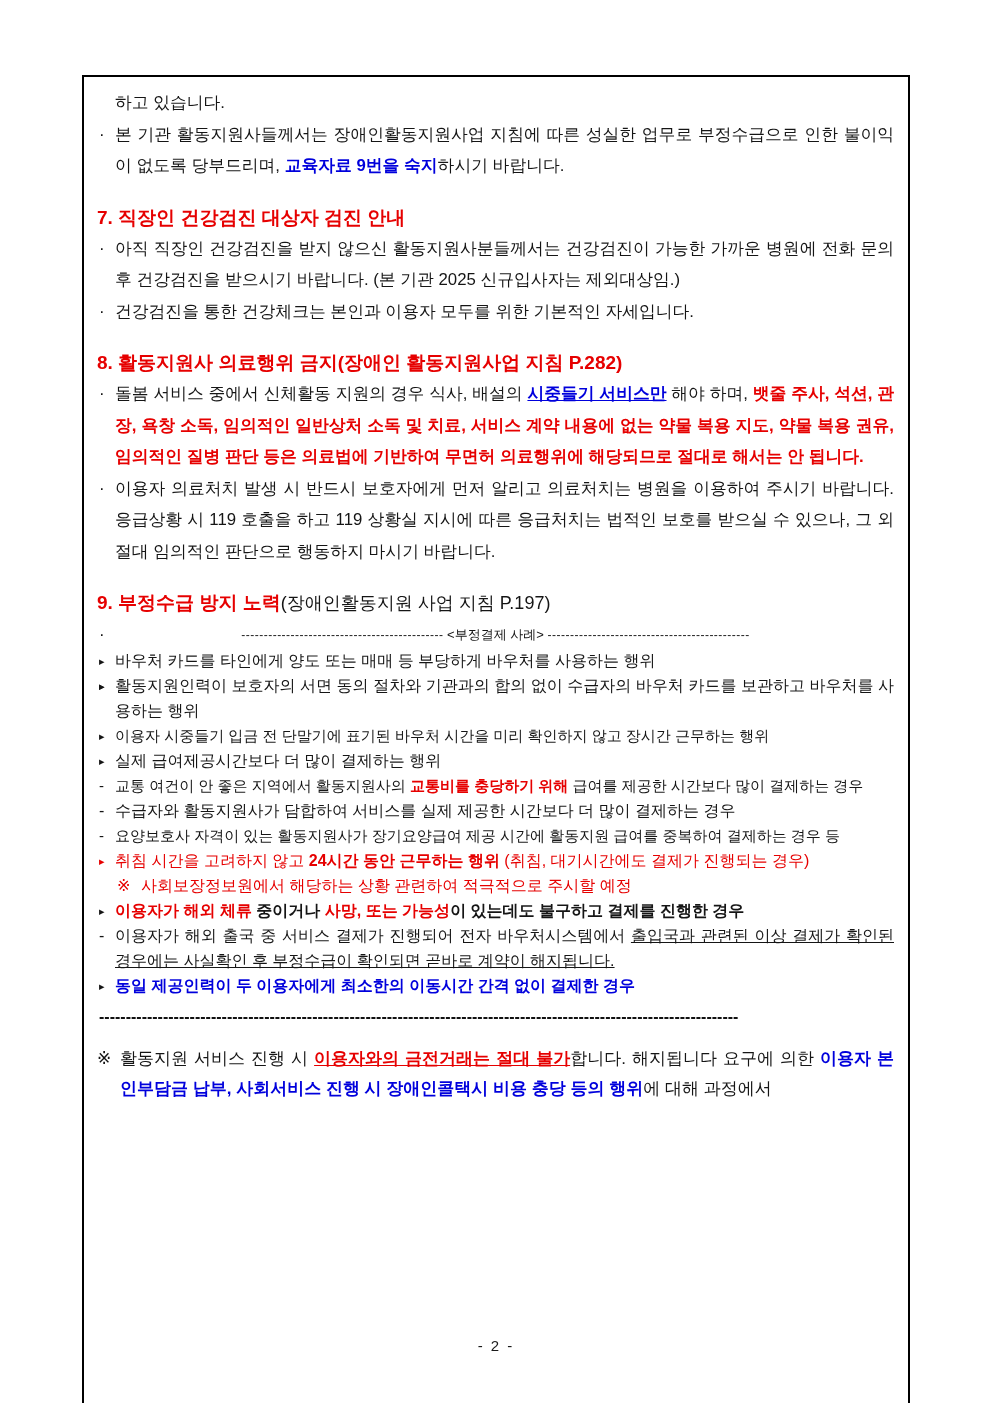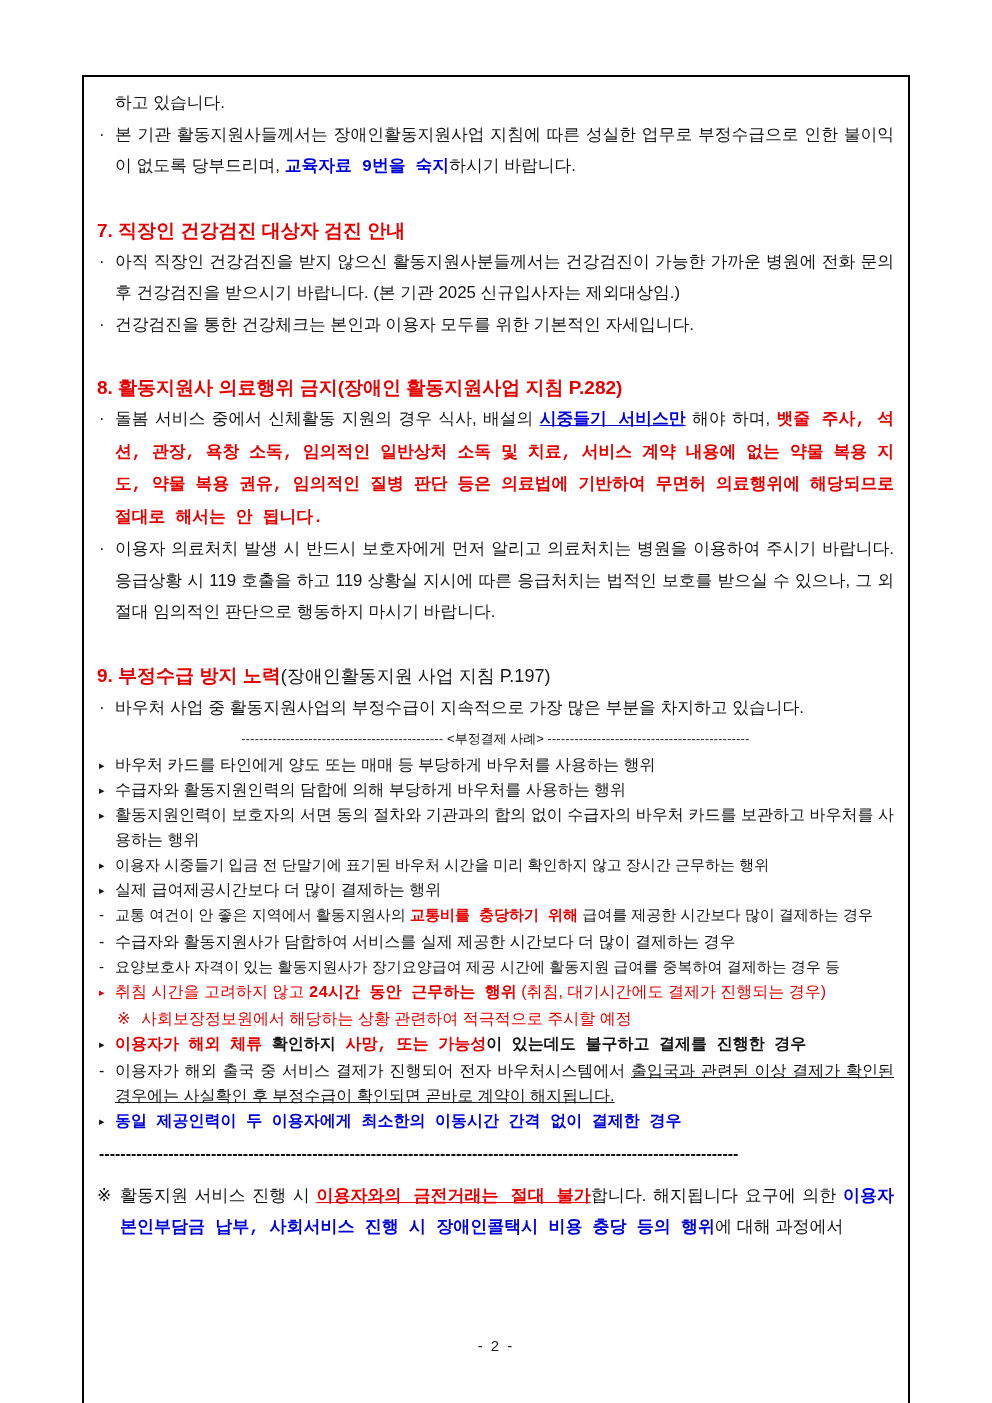--- a/index.html
+++ b/index.html
@@ -16,72 +16,72 @@
   }
   .page-box{
     position:absolute;left:82px;top:75px;width:828px;height:1341px;
     border:2px solid #000;box-sizing:border-box;
     padding:10px 14px 0 13px;overflow:hidden;
   }
   .blk{position:relative;}
   .p{font-size:16.8px;line-height:31.5px;text-align:justify;}
   .hang{padding-left:18px;}
   .hang > .blt{position:absolute;left:2px;top:0;}
-  .h{font-size:19px;line-height:31px;font-weight:bold;color:var(--red);margin-top:32px;}
+  .h{font-size:19px;line-height:31px;font-weight:bold;color:var(--red);margin-top:20px;}
   .h .sub{font-weight:normal;color:var(--ink);font-size:18px;}
   .sep{margin-top:2px;text-align:center;white-space:nowrap;overflow:hidden;line-height:26px;}
   .sep .lbl{font-size:13px;}
   .sep .dash{font-size:12px;letter-spacing:0.5px;color:#222;}
   .li{font-size:16px;line-height:25px;text-align:justify;}
   .li.sm{font-size:15px;}
   .li > .blt.tri{font-size:11px;top:1px;}
   .li.ind2{padding-left:44px;}
   .li.ind2 > .blt{left:20px;}
   .hr2{
     margin-top:6px;white-space:nowrap;overflow:hidden;
     font-weight:bold;font-size:16px;line-height:26px;color:#111;padding-left:2px;
   }
   .fnote{margin-top:14px;font-size:17px;line-height:30px;text-align:justify;padding-left:23px;}
   .fnote > .blt{position:absolute;left:0;top:0;}
   .red{color:var(--red);}
   .blue{color:var(--blue);}
-  .b{font-weight:bold;font-family:Liberation Mono, monospace;}
+  .b{font-weight:bold;}
   .u{text-decoration:underline;}
   .page-num{
     position:absolute;top:1337px;left:0;width:992px;text-align:center;
     font-size:15px;color:#1a1a1a;letter-spacing:2px;
   }
 </style>
 </head>
 <body>
 
 <div class="page-box">
   <div>
       <div class="blk p hang"><span>하고 있습니다.</span></div>
       <div class="blk p hang"><span class="blt ">·</span><span>본 기관 활동지원사들께서는 장애인활동지원사업 지침에 따른 성실한 업무로 부정수급으로 인한 불이익이 없도록 당부드리며, </span><span class="blue b">교육자료 9번을 숙지</span><span>하시기 바랍니다.</span></div>
       <div class="blk h"><span>7. 직장인 건강검진 대상자 검진 안내</span></div>
       <div class="blk p hang"><span class="blt ">·</span><span>아직 직장인 건강검진을 받지 않으신 활동지원사분들께서는 건강검진이 가능한 가까운 병원에 전화 문의 후 건강검진을 받으시기 바랍니다. (본 기관 2025 신규입사자는 제외대상임.)</span></div>
       <div class="blk p hang"><span class="blt ">·</span><span>건강검진을 통한 건강체크는 본인과 이용자 모두를 위한 기본적인 자세입니다.</span></div>
       <div class="blk h"><span>8. 활동지원사 의료행위 금지(장애인 활동지원사업 지침 P.282)</span></div>
       <div class="blk p hang"><span class="blt ">·</span><span>돌봄 서비스 중에서 신체활동 지원의 경우 식사, 배설의 </span><span class="blue b u">시중들기 서비스만</span><span> 해야 하며, </span><span class="red b">뱃줄 주사, 석션, 관장, 욕창 소독, 임의적인 일반상처 소독 및 치료, 서비스 계약 내용에 없는 약물 복용 지도, 약물 복용 권유, 임의적인 질병 판단 등은 의료법에 기반하여 무면허 의료행위에 해당되므로 절대로 해서는 안 됩니다.</span></div>
       <div class="blk p hang"><span class="blt ">·</span><span>이용자 의료처치 발생 시 반드시 보호자에게 먼저 알리고 의료처치는 병원을 이용하여 주시기 바랍니다. 응급상황 시 119 호출을 하고 119 상황실 지시에 따른 응급처치는 법적인 보호를 받으실 수 있으나, 그 외 절대 임의적인 판단으로 행동하지 마시기 바랍니다.</span></div>
       <div class="blk h"><span>9. 부정수급 방지 노력</span><span class="sub">(장애인활동지원 사업 지침 P.197)</span></div>
-      <div class="blk p hang"><span class="blt ">·</span><span>바우처 사업 중 활동지원사업의 부정수급이 지속적으로 가장 많은 부분을 차지하고 있습니다.</span></div>
+      <div class="blk p hang"><span class="blt ">·</span></div>
       <div class="blk sep"><span class="dash">---------------------------------------------</span><span class="lbl"> &lt;부정결제 사례&gt; </span><span class="dash">---------------------------------------------</span></div>
       <div class="blk li hang"><span class="blt tri">▸</span><span>바우처 카드를 타인에게 양도 또는 매매 등 부당하게 바우처를 사용하는 행위</span></div>
-      <div class="blk li hang"><span class="blt tri">▸</span><span>수급자와 활동지원인력의 담합에 의해 부당하게 바우처를 사용하는 행위</span></div>
+      <div class="blk li hang"><span class="blt tri">▸</span></div>
       <div class="blk li hang"><span class="blt tri">▸</span><span>활동지원인력이 보호자의 서면 동의 절차와 기관과의 합의 없이 수급자의 바우처 카드를 보관하고 바우처를 사용하는 행위</span></div>
       <div class="blk li hang sm"><span class="blt tri">▸</span><span>이용자 시중들기 입금 전 단말기에 표기된 바우처 시간을 미리 확인하지 않고 장시간 근무하는 행위</span></div>
       <div class="blk li hang"><span class="blt tri">▸</span><span>실제 급여제공시간보다 더 많이 결제하는 행위</span></div>
       <div class="blk li hang sm"><span class="blt ">-</span><span>교통 여건이 안 좋은 지역에서 활동지원사의 </span><span class="red b">교통비를 충당하기 위해</span><span> 급여를 제공한 시간보다 많이 결제하는 경우</span></div>
       <div class="blk li hang"><span class="blt ">-</span><span>수급자와 활동지원사가 담합하여 서비스를 실제 제공한 시간보다 더 많이 결제하는 경우</span></div>
       <div class="blk li hang sm"><span class="blt ">-</span><span>요양보호사 자격이 있는 활동지원사가 장기요양급여 제공 시간에 활동지원 급여를 중복하여 결제하는 경우 등</span></div>
       <div class="blk li hang"><span class="blt tri red">▸</span><span class="red">취침 시간을 고려하지 않고 </span><span class="red b">24시간 동안 근무하는 행위</span><span class="red"> (취침, 대기시간에도 결제가 진행되는 경우)</span></div>
       <div class="blk li hang ind2"><span class="blt red">※</span><span class="red">사회보장정보원에서 해당하는 상황 관련하여 적극적으로 주시할 예정</span></div>
-      <div class="blk li hang"><span class="blt tri">▸</span><span class="red b">이용자가 해외 체류</span><span class="b"> 확인하지 </span><span class="red b">사망, 또는 가능성</span><span class="b">이 있는데도 불구하고 결제를 진행한 경우</span></div>
+      <div class="blk li hang"><span class="blt tri">▸</span><span class="red b">이용자가 해외 체류</span><span class="b"> 중이거나 </span><span class="red b">사망, 또는 가능성</span><span class="b">이 있는데도 불구하고 결제를 진행한 경우</span></div>
       <div class="blk li hang"><span class="blt ">-</span><span>이용자가 해외 출국 중 서비스 결제가 진행되어 전자 바우처시스템에서 </span><span class="u">출입국과 관련된 이상 결제가 확인된 경우에는 사실확인 후 부정수급이 확인되면 곧바로 계약이 해지됩니다.</span></div>
       <div class="blk li hang"><span class="blt tri">▸</span><span class="blue b">동일 제공인력이 두 이용자에게 최소한의 이동시간 간격 없이 결제한 경우</span></div>
       <div class="blk hr2"><span>------------------------------------------------------------------------------------------------------------------------</span></div>
       <div class="blk fnote hang"><span class="blt ">※</span><span>활동지원 서비스 진행 시 </span><span class="red b u">이용자와의 금전거래는 절대 불가</span><span>합니다. 해지됩니다 요구에 의한 </span><span class="blue b">이용자 본인부담금 납부, 사회서비스 진행 시 장애인콜택시 비용 충당 등의 행위</span><span>에 대해 과정에서</span></div>
     </div>
 </div>
 
 <div class="page-num">- 2 -</div>
 
 </body></html>

